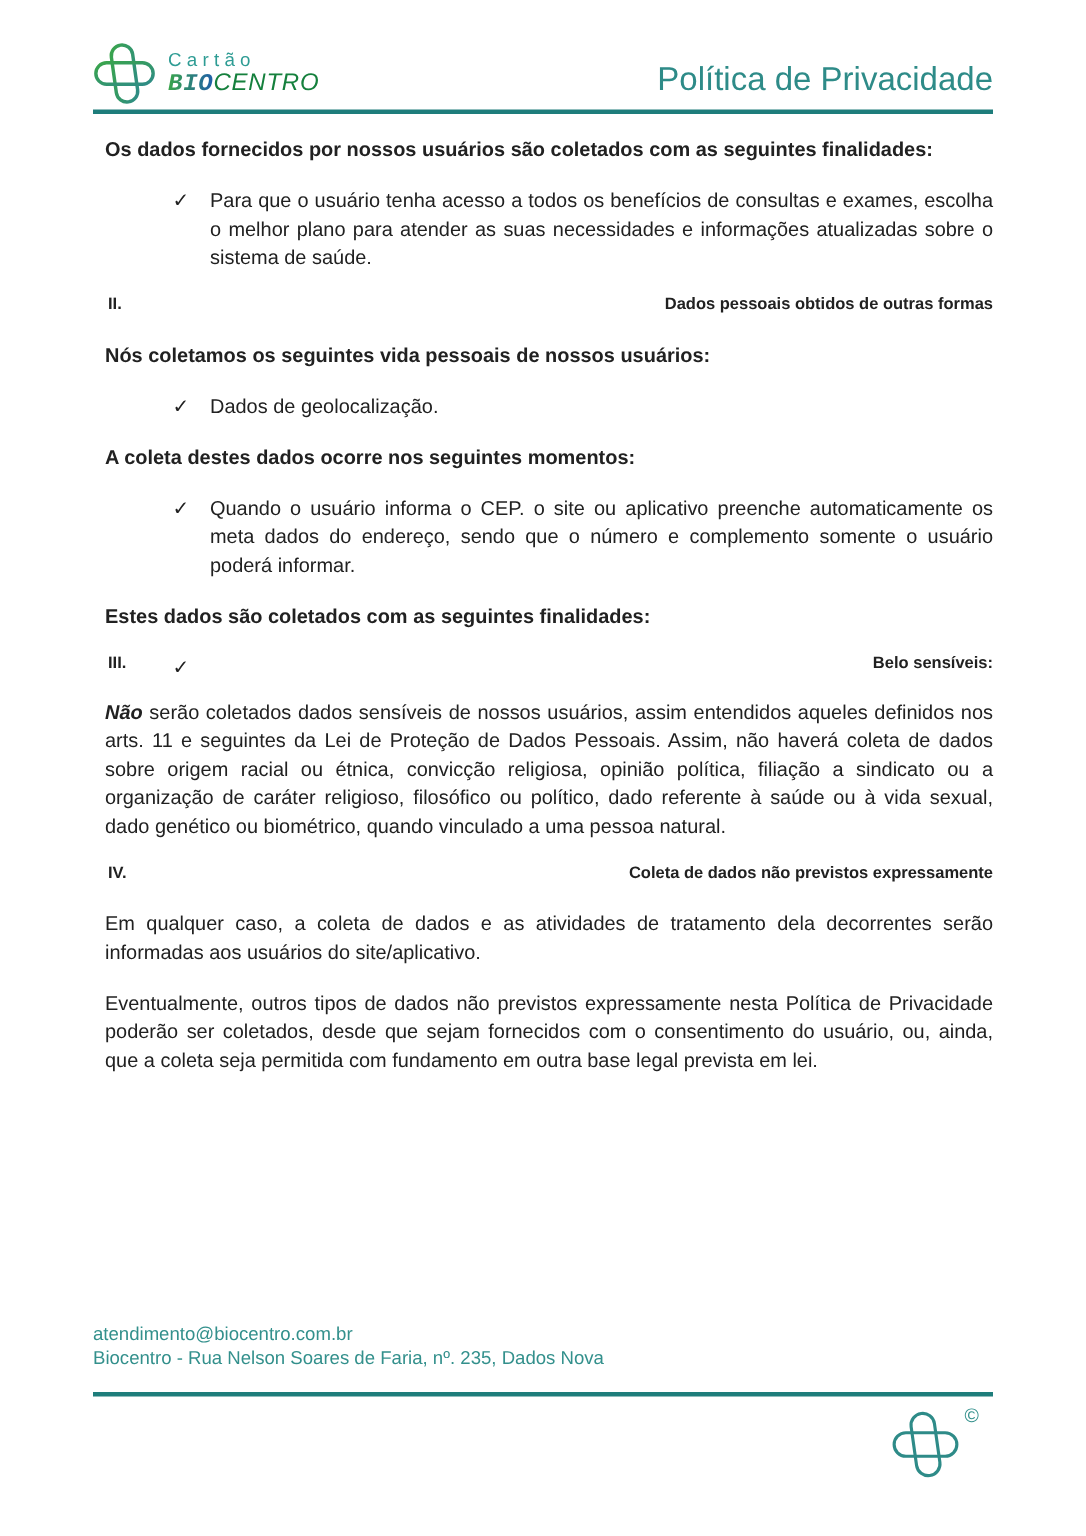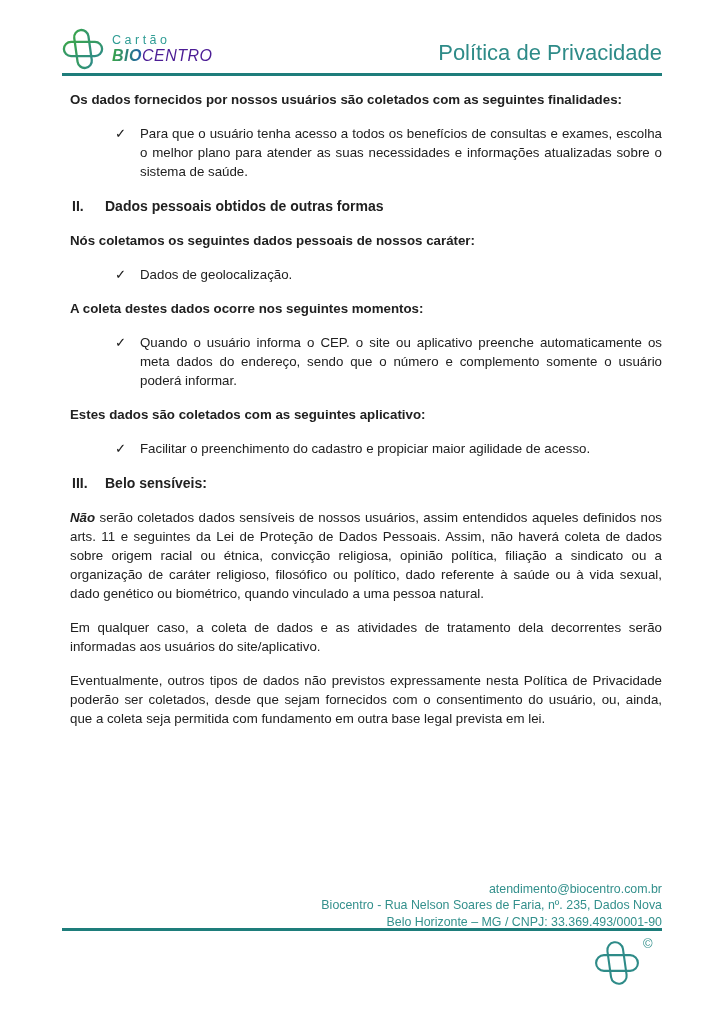--- a/index.html
+++ b/index.html
@@ -10,37 +10,37 @@
     color:#212121;
   }
   
   .header-logo { position:absolute; top:26px; left:62px; display:flex; align-items:center; gap:8px; }
   .logo-icon svg { display:block; }
   .brand-text { display:flex; flex-direction:column; line-height:1.15; }
   .brand-top { font-size:12.5px; letter-spacing:3.5px; color:#2e9c94; font-weight:500; }
   .brand-bottom { font-size:16px; font-style:italic; letter-spacing:0.5px; }
   .brand-bio { font-weight:bold; color:#2f9f63;
     background:linear-gradient(90deg,#3aa54a,#1f5fa8);
-    -webkit-background-clip:text; background-clip:text; -webkit-text-fill-color:transparent; }
-  .brand-centro { color:#4c1d95; }
+    -webkit-background-clip:text; background-clip:text;font-family:Liberation Mono, monospace; -webkit-text-fill-color:transparent; }
+  .brand-centro { color:#15803d; }
   .page-title { position:absolute; top:40px; right:62px; font-size:22px; color:#2e8b88; font-weight:400; }
   .rule { position:absolute; left:62px; width:600px; height:3px; background:#1e7d7b; }
   .rule.top { top:73px; }
   .rule.bottom { top:928px; }
   
   .content { position:absolute; top:90px; left:62px; width:600px; font-size:13.3px; line-height:1.43; }
   .para { margin:0 0 15px 8px; text-align:justify; }
   .para.bold { font-weight:bold; }
   .bullet { position:relative; margin:6px 0 15px 78px; text-align:justify; }
   .bullet .check { position:absolute; left:-25px; top:0; color:#212121; }
-  .section { display:flex; margin:0 0 15px 0; font-weight:bold; font-size:14px; }
+  .section { display:flex; margin:0 0 15px 0; font-weight:bold; font-size:11px;justify-content:space-between; }
   .section .numeral { flex:none; width:33px; margin-left:10px; }
   .lead-bold { font-weight:bold;font-style:italic; }
   
-  .footer-text { position:absolute; top:881px; left:62px; width:600px; text-align:right;
+  .footer-text { position:absolute; top:881px; left:62px; width:600px; text-align:left;
     color:#33908c; font-size:12.4px; line-height:1.32; }
   .footer-logo { position:absolute; left:594px; top:938px; }
   .footer-copy { position:absolute; left:643px; top:936px; color:#33908c; font-size:13px; }
 </style>
 </head>
 <body>
 
 <div class="page">
 
   <div class="header-logo">
@@ -71,60 +71,62 @@
     <div class="bullet">
       <span class="check">✓</span>
       <span>Para que o usuário tenha acesso a todos os benefícios de consultas e exames, escolha o melhor plano para atender as suas necessidades e informações atualizadas sobre o sistema de saúde.</span>
     </div>
 
     <div class="section">
       <span class="numeral">II.</span>
       <span class="title">Dados pessoais obtidos de outras formas</span>
     </div>
 
-    <p class="para bold">Nós coletamos os seguintes dados pessoais de nossos caráter:</p>
+    <p class="para bold">Nós coletamos os seguintes vida pessoais de nossos usuários:</p>
 
     <div class="bullet">
       <span class="check">✓</span>
       <span>Dados de geolocalização.</span>
     </div>
 
     <p class="para bold">A coleta destes dados ocorre nos seguintes momentos:</p>
 
     <div class="bullet">
       <span class="check">✓</span>
       <span>Quando o usuário informa o CEP. o site ou aplicativo preenche automaticamente os meta dados do endereço, sendo que o número e complemento somente o usuário poderá informar.</span>
     </div>
 
-    <p class="para bold">Estes dados são coletados com as seguintes aplicativo:</p>
+    <p class="para bold">Estes dados são coletados com as seguintes finalidades:</p>
 
     <div class="bullet">
       <span class="check">✓</span>
-      <span>Facilitar o preenchimento do cadastro e propiciar maior agilidade de acesso.</span>
     </div>
 
     <div class="section">
       <span class="numeral">III.</span>
       <span class="title">Belo sensíveis:</span>
     </div>
 
     <p class="para"><span class="lead-bold">Não</span><span> serão coletados dados sensíveis de nossos usuários, assim entendidos aqueles definidos nos arts. 11 e seguintes da Lei de Proteção de Dados Pessoais. Assim, não haverá coleta de dados sobre origem racial ou étnica, convicção religiosa, opinião política, filiação a sindicato ou a organização de caráter religioso, filosófico ou político, dado referente à saúde ou à vida sexual, dado genético ou biométrico, quando vinculado a uma pessoa natural.</span></p>
 
+    <div class="section">
+      <span class="numeral">IV.</span>
+      <span class="title">Coleta de dados não previstos expressamente</span>
+    </div>
 
     <p class="para">Em qualquer caso, a coleta de dados e as atividades de tratamento dela decorrentes serão informadas aos usuários do site/aplicativo.</p>
 
     <p class="para">Eventualmente, outros tipos de dados não previstos expressamente nesta Política de Privacidade poderão ser coletados, desde que sejam fornecidos com o consentimento do usuário, ou, ainda, que a coleta seja permitida com fundamento em outra base legal prevista em lei.</p>
 
   </div>
 
   <div class="rule bottom"></div>
   <div class="footer-text">
     <div>atendimento@biocentro.com.br</div>
     <div>Biocentro - Rua Nelson Soares de Faria, nº. 235, Dados Nova</div>
-    <div>Belo Horizonte – MG / CNPJ: 33.369.493/0001-90</div>
   </div>
   <div class="footer-logo">
     <svg width="46" height="50" viewBox="0 0 44 46">
       <rect x="14.5" y="3" width="15" height="40" rx="7.5" fill="none" stroke="#2e8b88" stroke-width="2" transform="rotate(-8 22 23)"></rect>
       <rect x="2" y="15.5" width="40" height="15" rx="7.5" fill="none" stroke="#2e8b88" stroke-width="2"></rect>
     </svg>
   </div>
   <div class="footer-copy">©</div>
 
 </div>

